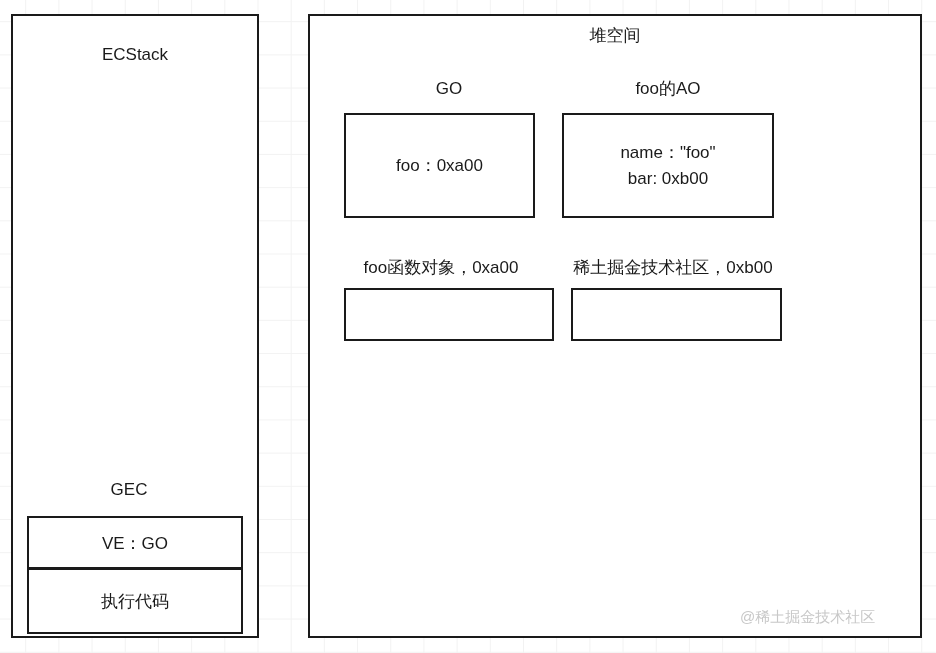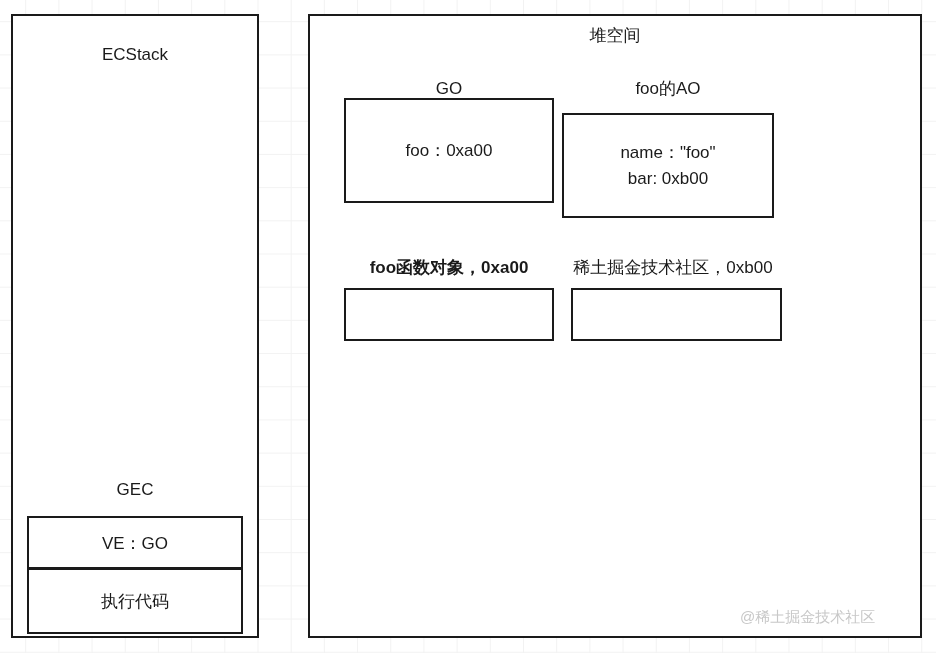--- a/index.html
+++ b/index.html
@@ -51,21 +51,21 @@
     height: 624px;
   }
   #ecstack-title {
     left: 11px;
     top: 26px;
     width: 248px;
     margin-top: 19px;
   }
 
   #gec-title {
-    left: 11px;
+    left: 5px;
     top: 480px;
     width: 248px;
   }
   #gec-box {
     left: 27px;
     top: 516px;
     width: 216px;
     height: 105px;
   }
   #gec-row-ve {
@@ -105,22 +105,22 @@
     width: 614px;
   }
 
   #go-title {
     left: 344px;
     top: 79px;
     width: 210px;
   }
   #go-box {
     left: 344px;
-    top: 98px;
-    width: 210px;
+    top: 113px;
+    width: 191px;
     height: 105px;
   }
 
   #ao-title {
     left: 562px;
     top: 79px;
     width: 212px;
   }
   #ao-box {
     left: 562px;
@@ -139,24 +139,23 @@
   }
   .kv-line {
     display: block;
     white-space: nowrap;
     font-size: 17px;
     line-height: 1.55;
     color: #1a1a1a;
   }
 
   #foo-fn-title {
-    left: 330px;
+    left: 322px;
     top: 258px;
     width: 238px;
-    font-weight: bold;
   }
   #foo-fn-box {
     left: 344px;
     top: 288px;
     width: 210px;
     height: 53px;
   }
 
   #bar-fn-title {
     left: 562px;

